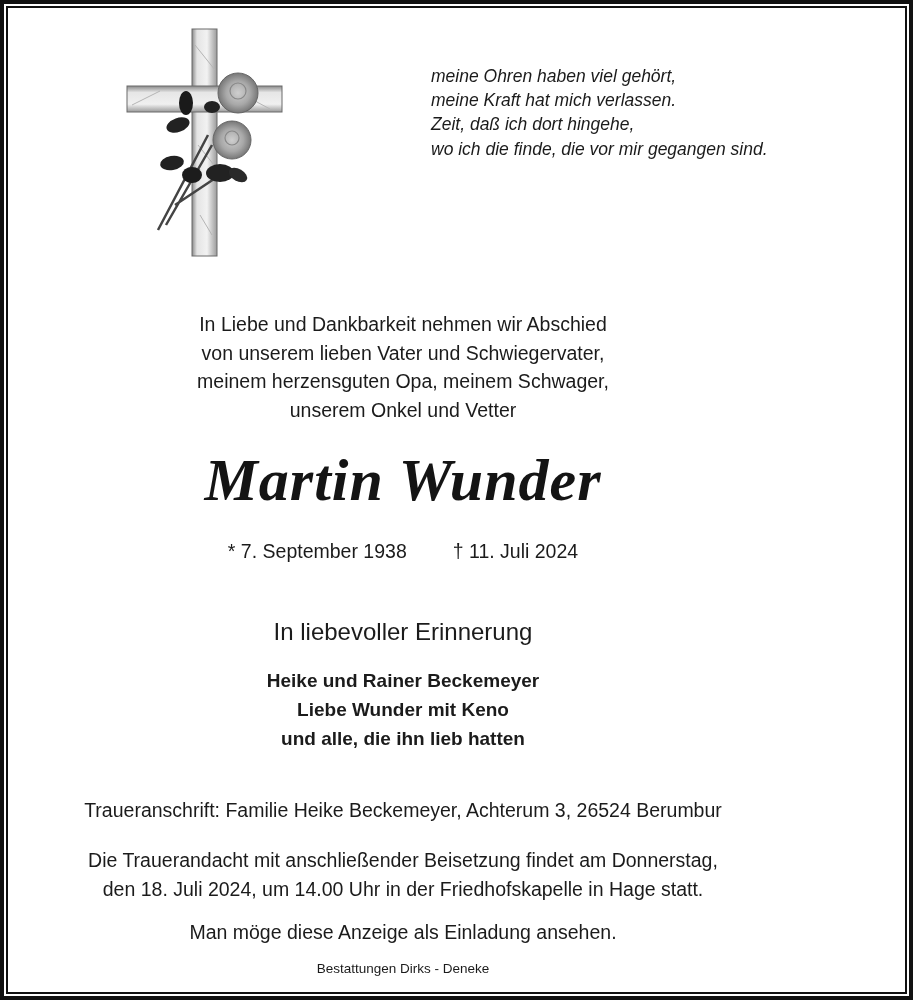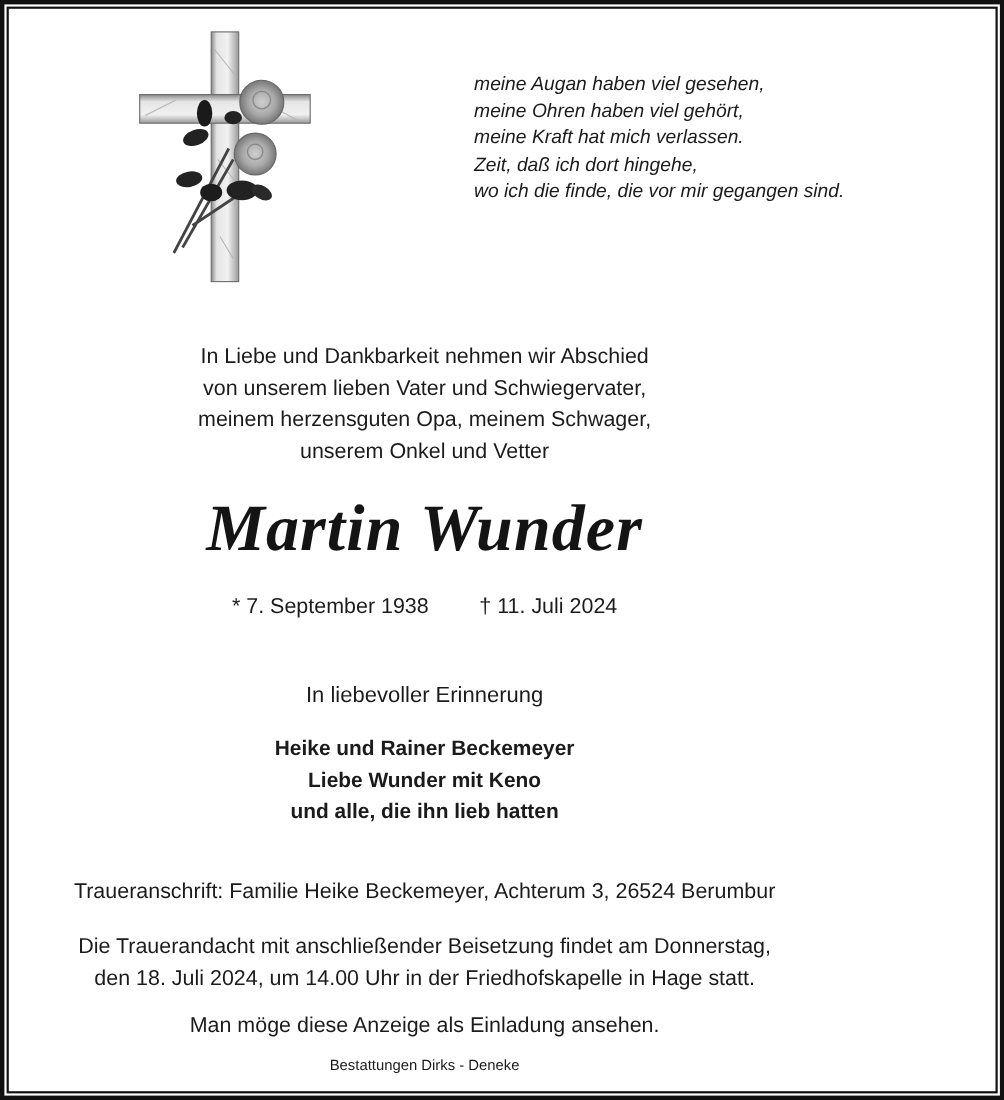--- a/index.html
+++ b/index.html
@@ -3,36 +3,36 @@
   <meta charset="utf-8">
   <style>
     html, body { margin: 0; padding: 0; background: #ffffff; }
     body { width: 913px; height: 1000px; position: relative; overflow: hidden;
            font-family: "Liberation Sans", "DejaVu Sans", sans-serif; color: #1b1b1b; }
     .frame-outer { position: absolute; left: 0; top: 0; width: 913px; height: 1000px;
                    box-sizing: border-box; border: 4px solid #111; }
     .frame-inner { position: absolute; left: 6px; top: 6px; width: 901px; height: 988px;
                    box-sizing: border-box; border: 2.5px solid #111; }
     .abs { position: absolute; }
-    .center { left: 0; width: 772px; text-align: center; }
+    .center { left: 17px; width: 772px; text-align: center; }
 
     
     .cross { position: absolute; left: 120px; top: 25px; width: 170px; height: 235px; }
 
     
     .poem { left: 431px; top: 64px; font-style: italic; font-size: 17.5px; line-height: 24.2px; }
     .poem div { white-space: nowrap; }
 
     .intro { top: 310px; font-size: 19.5px; line-height: 28.5px; }
     .name { top: 440px; font-family: Liberation Serif, serif; font-style: italic; font-weight: bold;
             font-size: 60px; letter-spacing: 1px; line-height: 80px; color: #141414; }
     .dates { top: 537px; font-size: 19.5px; line-height: 28px; }
     .dates span { display: inline-block; }
     .dates .gap { width: 46px; }
-    .remember { top: 618px; font-size: 20px; line-height: 28px; }
+    .remember { top: 618px; font-size: 24px; line-height: 28px; }
     .family { top: 666px; font-size: 19px; font-weight: bold; line-height: 29px; }
     .address { top: 796px; font-size: 19.5px; line-height: 28px; }
     .service { top: 846px; font-size: 19.5px; line-height: 29px; }
     .invite { top: 918px; font-size: 19.5px; line-height: 28px; }
     .undertaker { top: 958px; font-size: 13.5px; line-height: 22px; }
   </style>
 </head>
 <body>
 
 <div class="frame-outer"></div>
@@ -78,21 +78,20 @@
     <ellipse cx="66" cy="78" rx="7" ry="12" fill="#1a1a1a"></ellipse>
 
     <circle cx="118" cy="68" r="20" fill="url(#rose)" stroke="#666" stroke-width="1"></circle>
     <circle cx="118" cy="66" r="8" fill="none" stroke="#888" stroke-width="1.2"></circle>
     <circle cx="112" cy="115" r="19" fill="url(#rose)" stroke="#666" stroke-width="1"></circle>
     <circle cx="112" cy="113" r="7" fill="none" stroke="#888" stroke-width="1.2"></circle>
   </svg>
 </div>
 
 <div class="abs poem">
-  <div>meine Augan haben viel gesehen,</div>
   <div>meine Ohren haben viel gehört,</div>
   <div>meine Kraft hat mich verlassen.</div>
   <div>Zeit, daß ich dort hingehe,</div>
   <div>wo ich die finde, die vor mir gegangen sind.</div>
 </div>
 
 <div class="abs center intro">
   <div>In Liebe und Dankbarkeit nehmen wir Abschied</div>
   <div>von unserem lieben Vater und Schwiegervater,</div>
   <div>meinem herzensguten Opa, meinem Schwager,</div>

